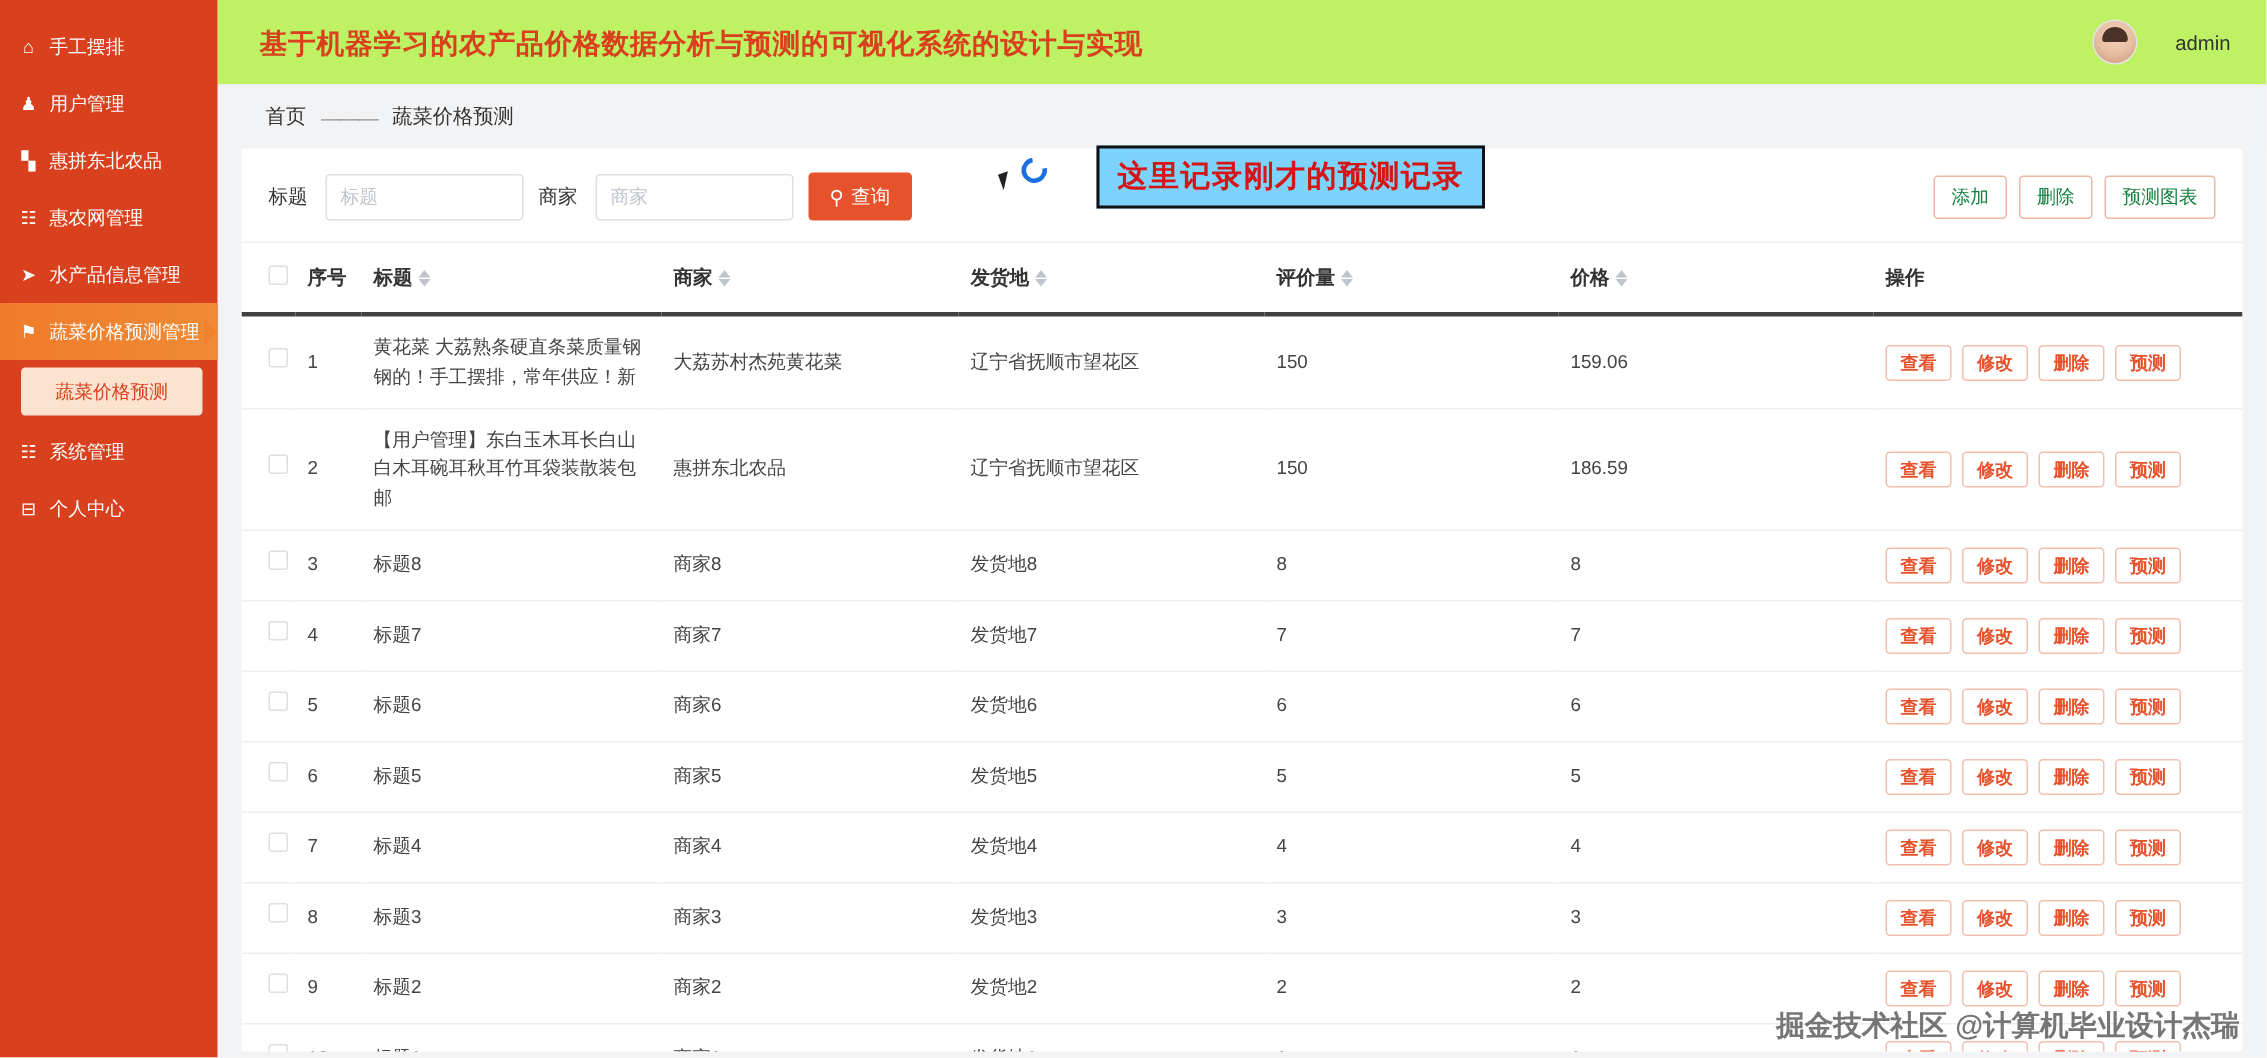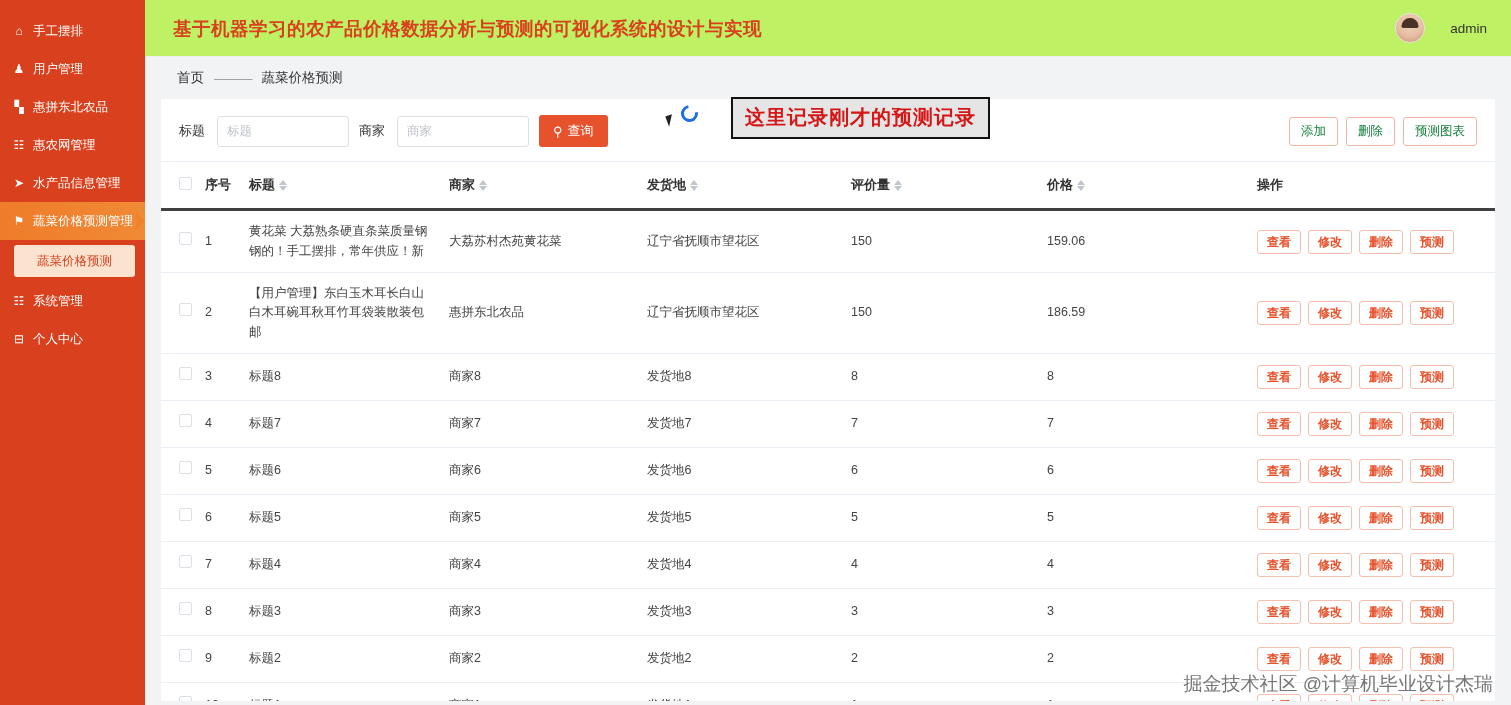--- a/index.html
+++ b/index.html
@@ -185,21 +185,21 @@
     left: 506px; top: 16px;
     width: 0; height: 0;
     border-left: 7px solid #222;
     border-bottom: 11px solid transparent;
     transform: rotate(-20deg);
   }
   .annot {
     position: absolute;
     left: 570px; top: -2px;
     border: 2px solid #111;
-    background: #e5e5e5;
+    background: #7dd3fc;
     padding: 5px 12px 6px 12px;
     font-size: 20px;
     font-weight: bold;
     color: #d41616;
     letter-spacing: 1px;
     white-space: nowrap;
   }
   .toolbar-right {
     margin-left: auto;
     display: flex;
@@ -285,21 +285,21 @@
     cursor: pointer;
     line-height: 16px;
     font-weight: bold;
   }
 
   
   .watermark {
     position: absolute;
     right: 18px; bottom: 8px;
     font-size: 19px;
-    font-weight: normal;
+    font-weight: bold;
     color: #5f5f5f;
     opacity: .85;
     white-space: nowrap;
     pointer-events: none;
   }
 </style>
 </head>
 <body>
 
 <div class="app">

